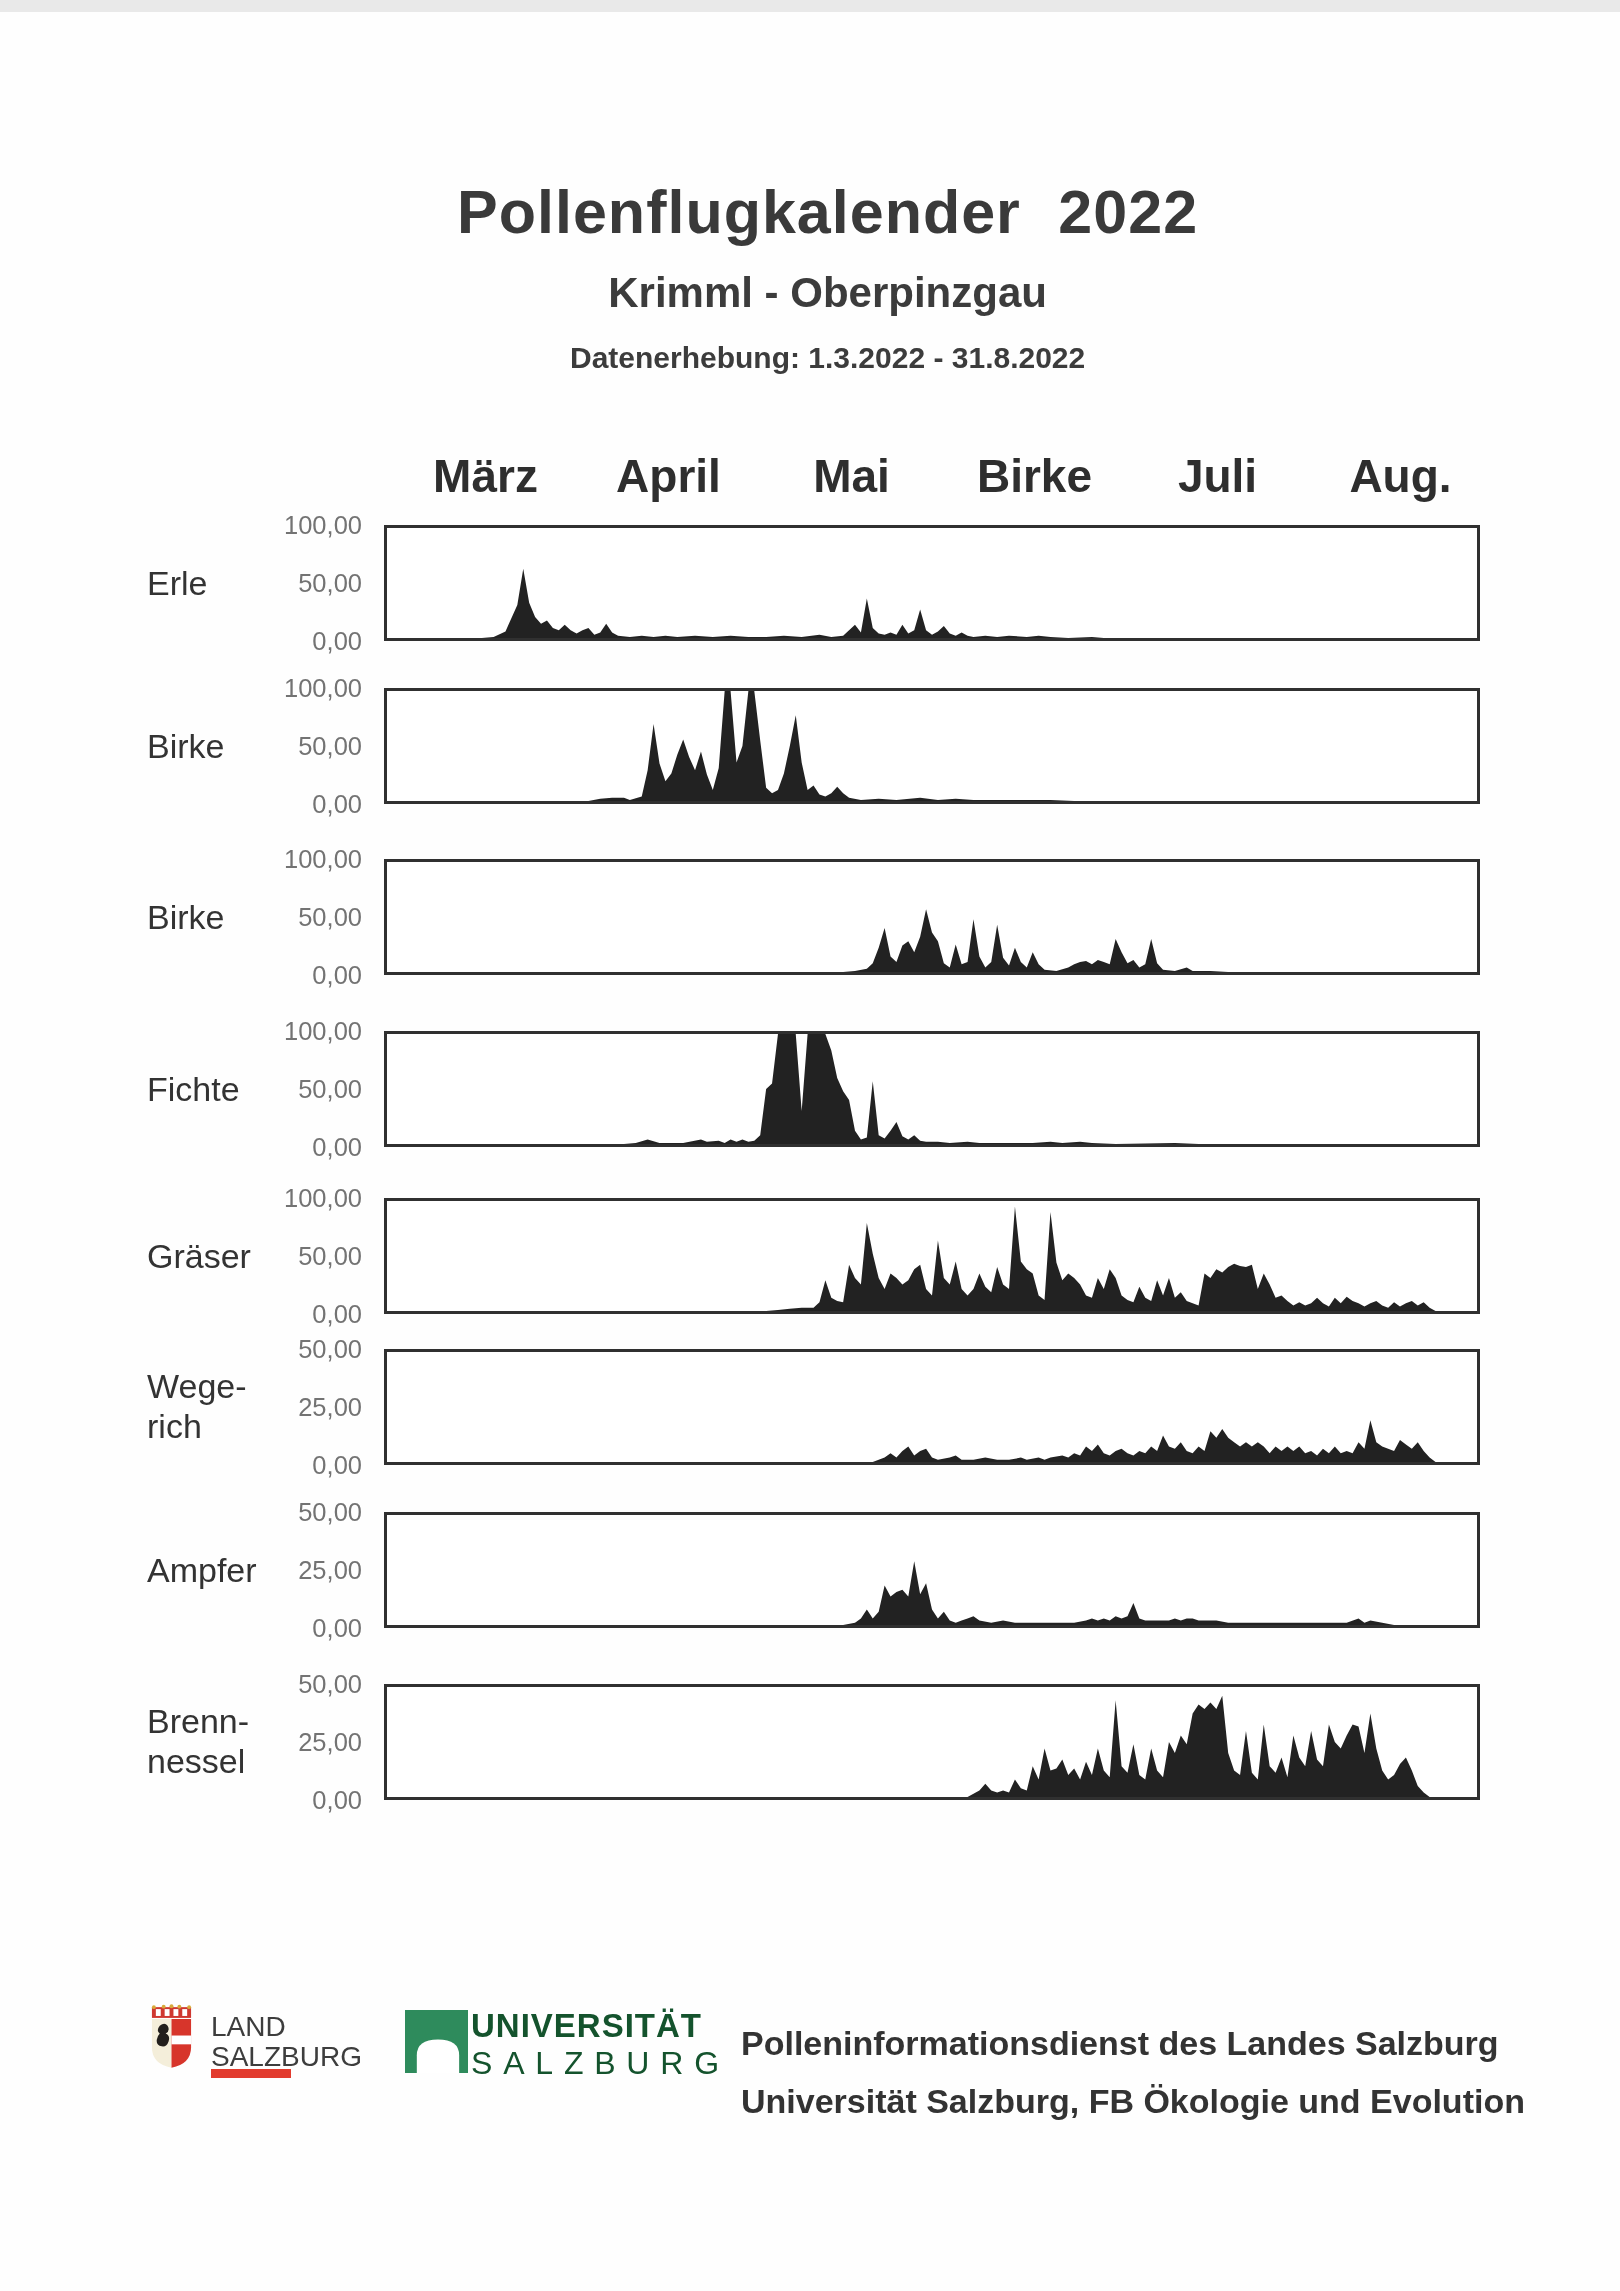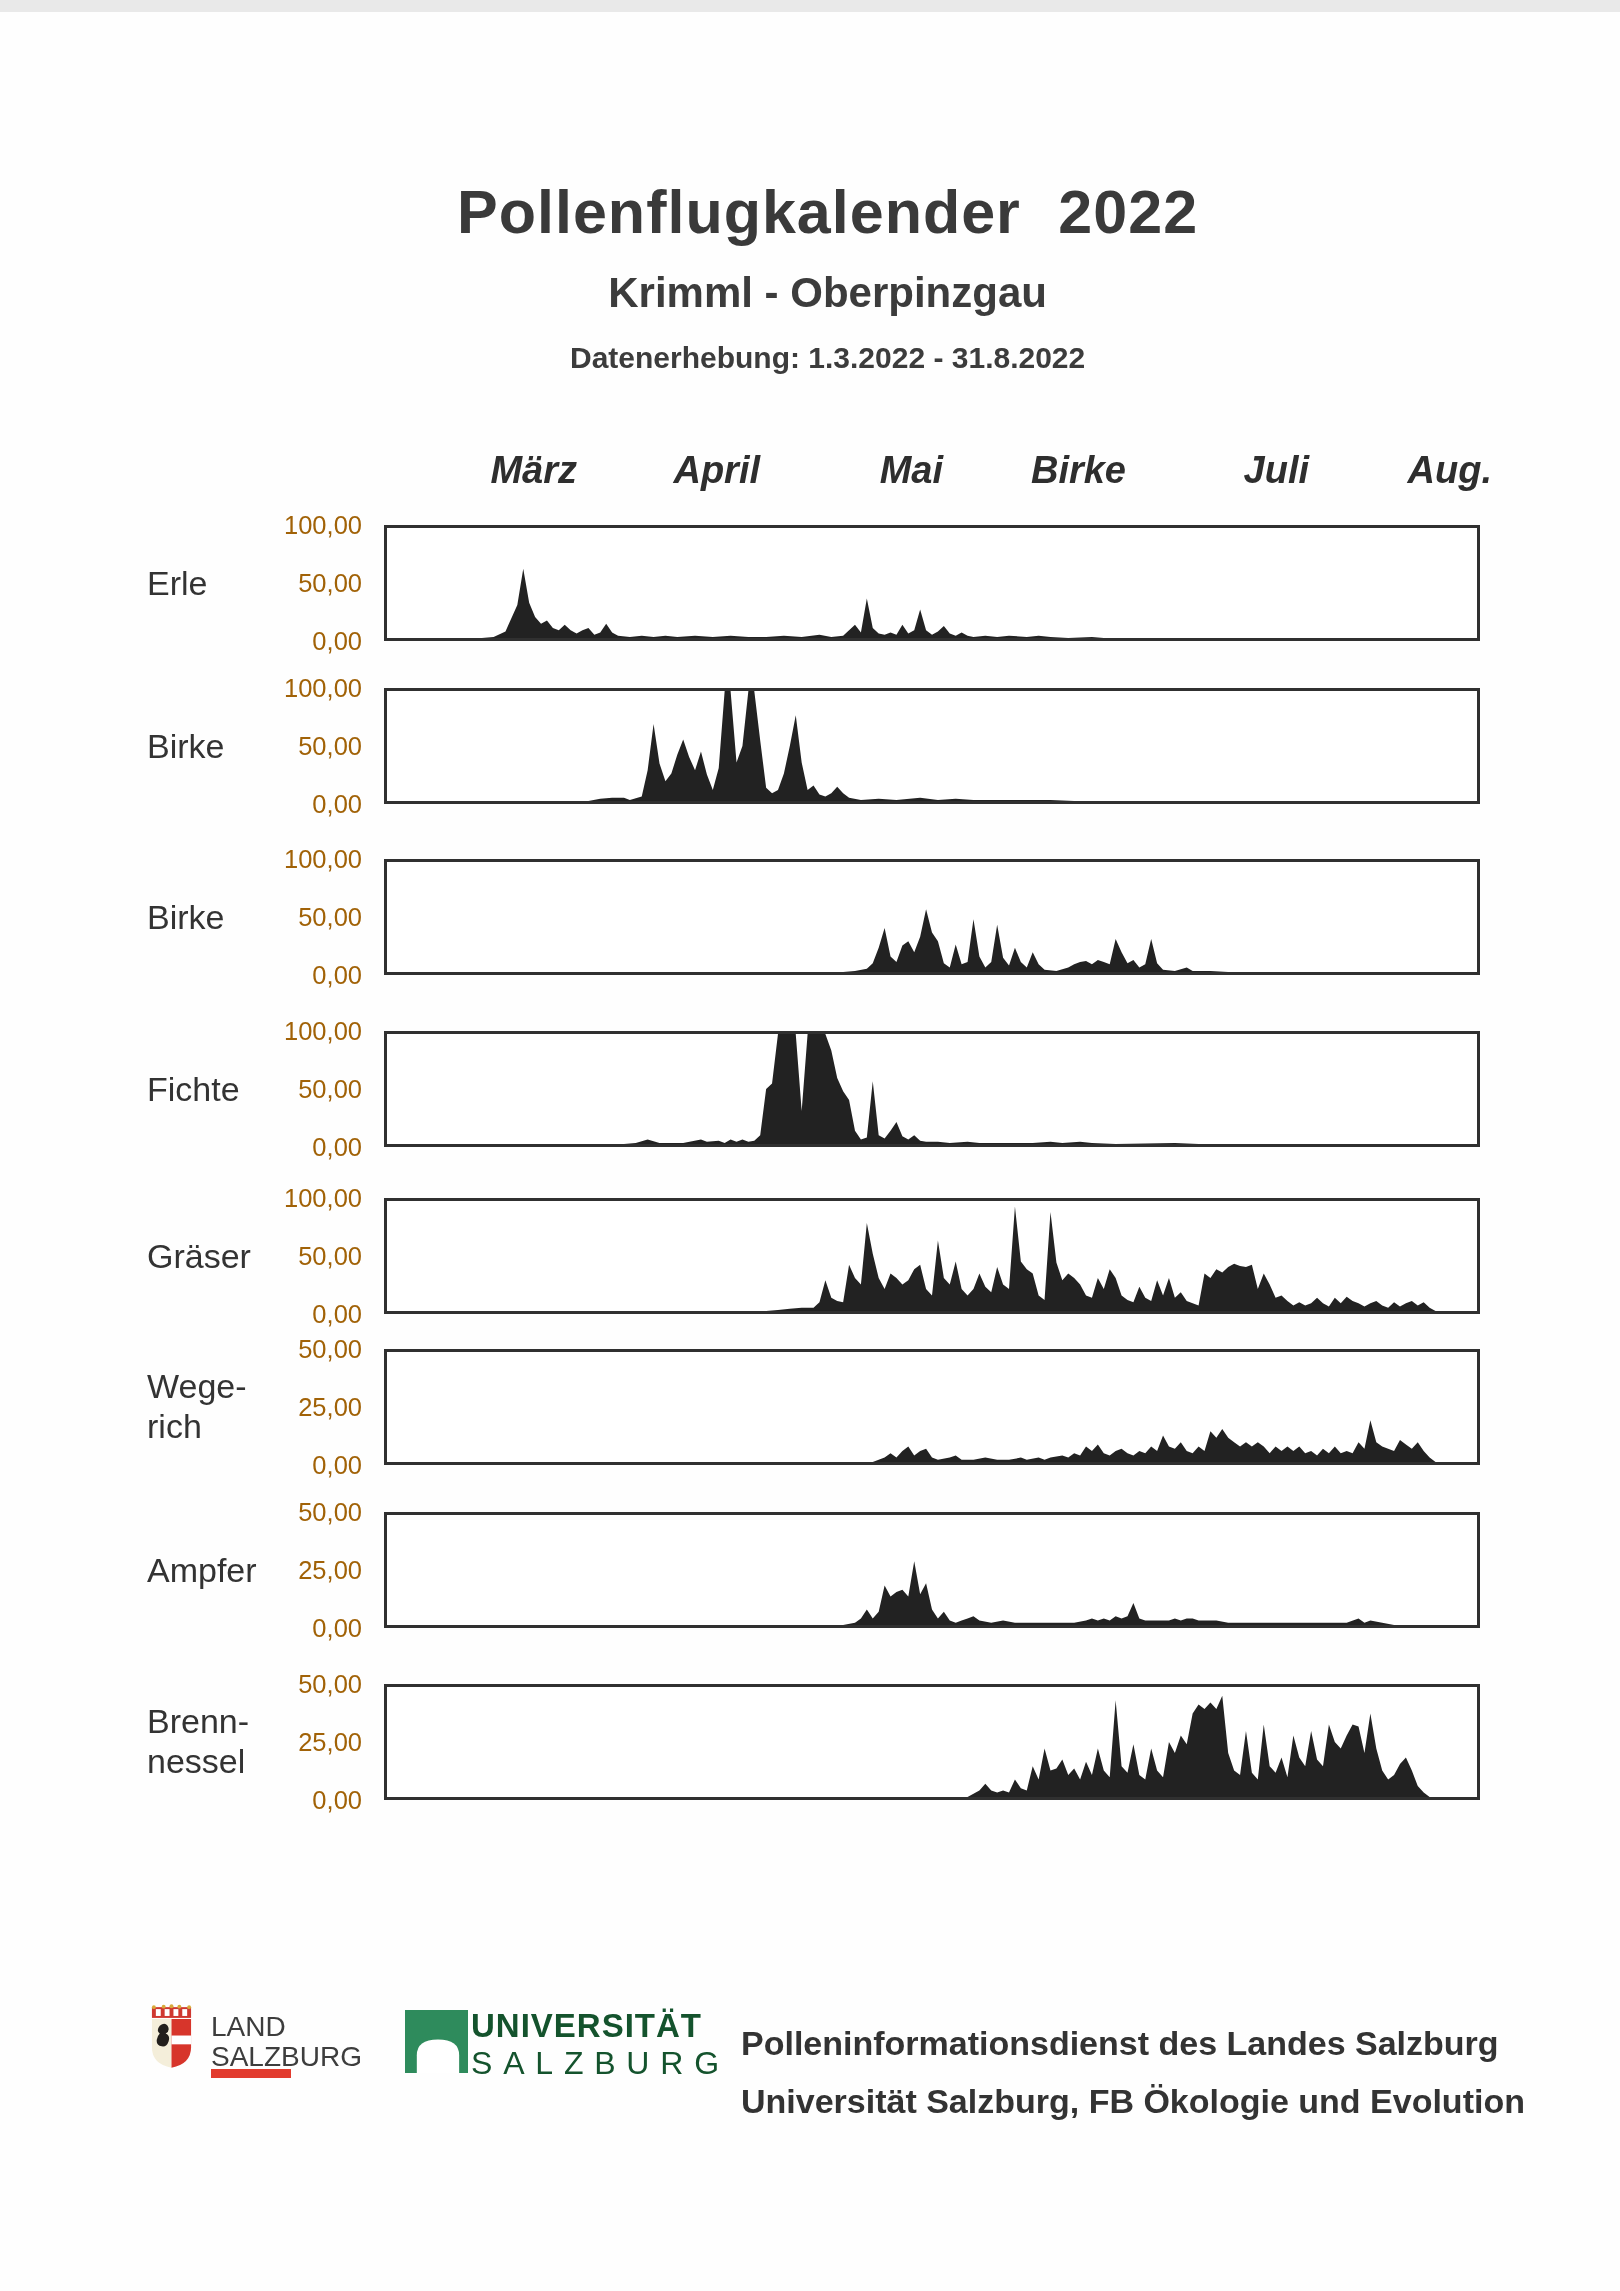--- a/index.html
+++ b/index.html
@@ -11,29 +11,29 @@
   
   .hline{position:absolute;left:0;width:100%;text-align:center;transform:translateX(17.6px);white-space:nowrap;}
   .title{top:165px;font-size:61px;font-weight:bold;color:#3a3a3a;word-spacing:19.6px;letter-spacing:1px;}
   .subtitle{top:257px;font-size:42px;font-weight:bold;color:#3c3c3c;}
   .period{top:329px;font-size:30px;font-weight:bold;color:#3c3c3c;}
   
   .months{
     position:absolute;top:437px;left:394px;width:1098px;
     display:grid;grid-template-columns:repeat(6,1fr);
   }
-  .months span{text-align:right;font-size:38px;font-weight:bold;color:#2e2e2e;font-style:italic;}
+  .months span{text-align:center;font-size:46px;font-weight:bold;color:#2e2e2e;}
   
   .chart-row{position:absolute;left:0;width:1620px;height:118px;}
   .row-label{
     position:absolute;left:147px;top:50%;transform:translateY(-52%);
     font-size:34px;color:#333;line-height:40px;
   }
   .ticks{position:absolute;left:176px;width:186px;height:118px;}
-  .tick{position:absolute;right:0;width:186px;text-align:right;font-size:25.5px;color:#a16207;line-height:25.5px;}
+  .tick{position:absolute;right:0;width:186px;text-align:right;font-size:25.5px;color:#737373;line-height:25.5px;}
   .tick.t0{top:-11.8px}.tick.t1{top:46px}.tick.t2{top:104px}
   .plot{
     position:absolute;left:384px;top:0;width:1090px;height:110px;
     border:3.9px solid #303030;background:#fff;
   }
   .plot svg{display:block;width:100%;height:100%;}
   .ls-word{position:absolute;left:211px;top:2000px;font-size:28px;line-height:30px;font-weight:500;color:#3d3d3d;letter-spacing:0px;}
   .ls-word div{white-space:nowrap;}
   .ls-bar{position:absolute;left:211px;top:2057px;width:80px;height:8.8px;background:#e23b2e;}
   .crest{position:absolute;left:149px;top:1992px;}

